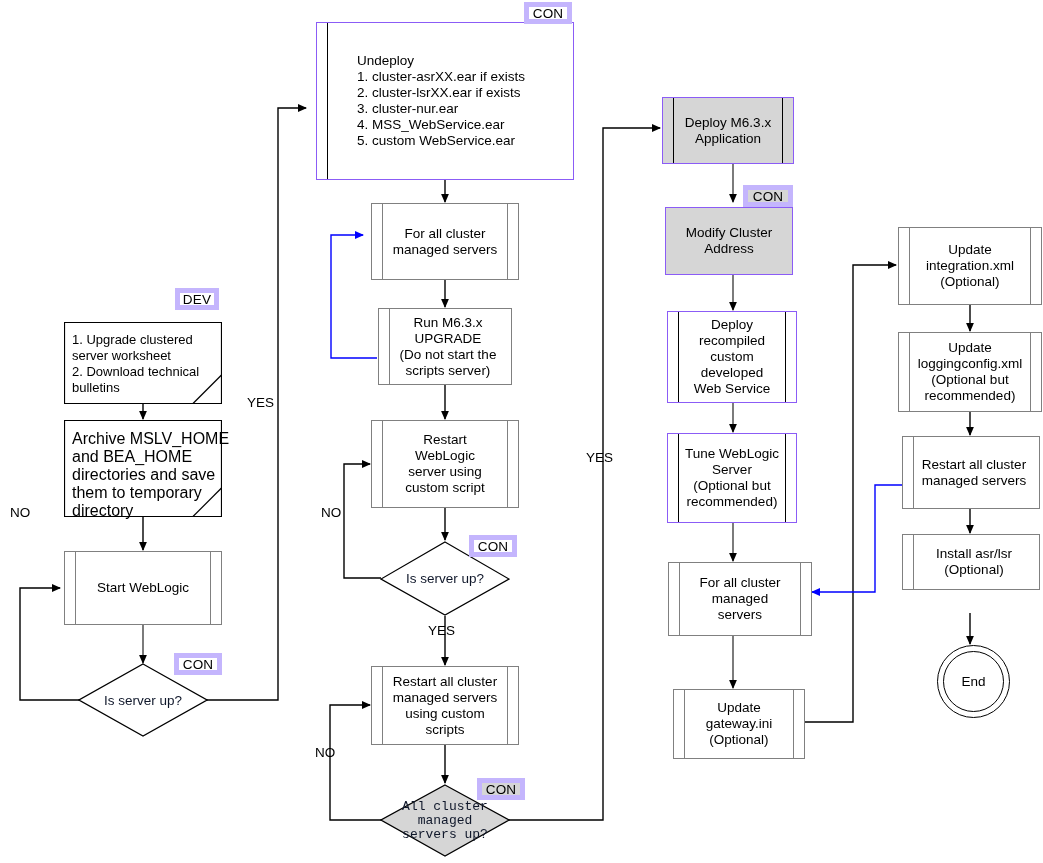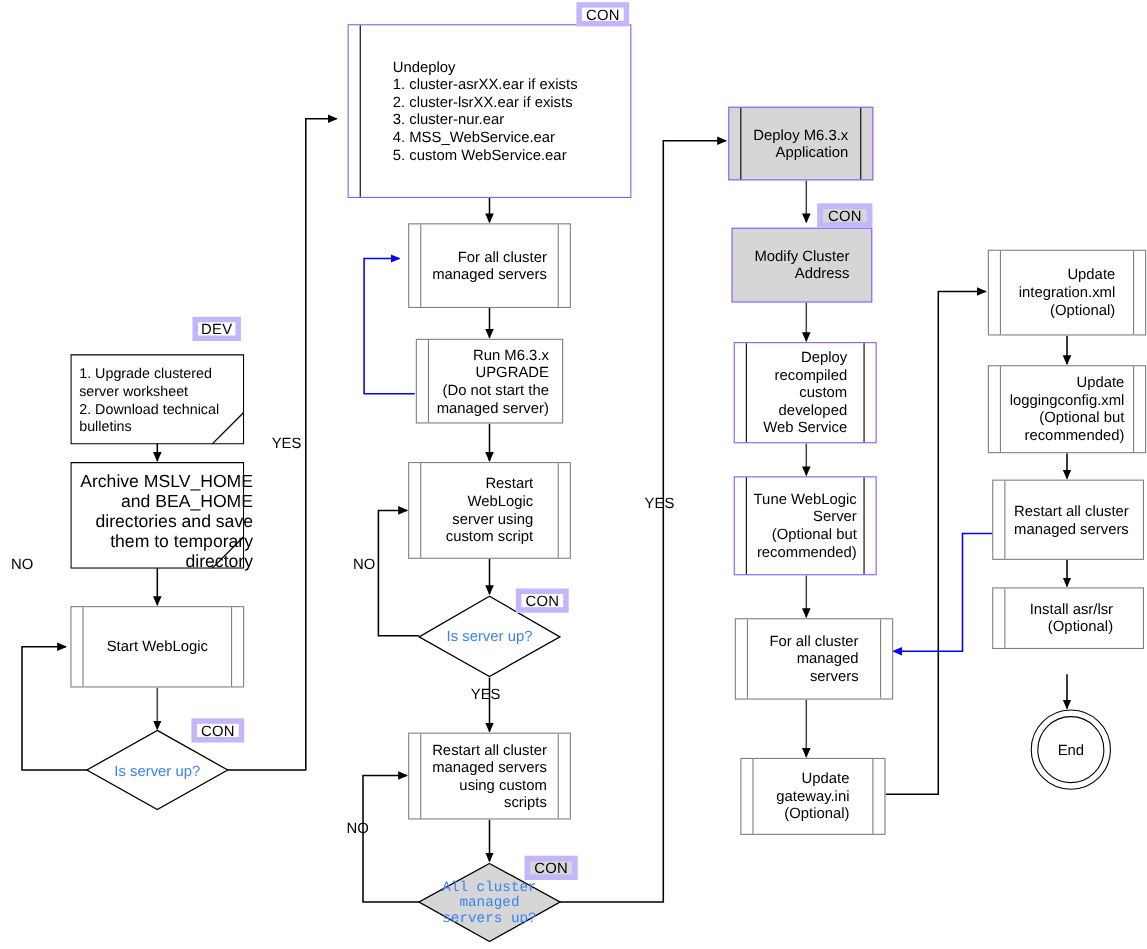--- a/index.html
+++ b/index.html
@@ -15,32 +15,32 @@
   .proc.gborder{border:1px solid #808080;}
 
   
   .pre::before,.pre::after{content:"";position:absolute;top:0;bottom:0;width:0;
         border-left:1px solid #808080;}
   .pre::before{left:10px;}
   .pre::after{right:10px;}
   .pre.blk::before,.pre.blk::after{border-left-color:#000;}
   .pre.leftonly::after{display:none;}
 
-  .nodetext{padding:2px 8px;white-space:pre-line;z-index:2;position:relative;text-align:right;}
+  .nodetext{padding:2px 8px;white-space:pre-line;z-index:2;position:relative;}
   .nodetext.left{text-align:left;}
 
   
   .folded{position:absolute;}
 
   
   .diamond{position:absolute;}
   .diamond svg{position:absolute;left:0;top:0;}
   .diamond .dtext{position:absolute;left:0;top:0;right:0;bottom:0;display:flex;
         align-items:center;justify-content:center;text-align:center;font-size:13.5px;
-        line-height:15px;color:#3b82f6;white-space:pre-line;}
+        line-height:15px;color:#0f172a;white-space:pre-line;}
 
   
   .terminator{position:absolute;border:1px solid #000;border-radius:50%;
         display:flex;align-items:center;justify-content:center;background:#fff;}
   .terminator .inner{position:absolute;left:5px;top:5px;right:5px;bottom:5px;
         border:1px solid #000;border-radius:50%;}
   .terminator span{position:relative;z-index:2;font-size:13.5px;}
 
   
   .tag{position:absolute;border:5px solid #c4b5fd;background:#fff;font-weight:normal;
@@ -172,21 +172,21 @@
 
   <div class="node proc pre gborder" style="left:371px;top:203px;width:148px;height:77px;">
     <div class="nodetext">For all cluster
 managed servers</div>
   </div>
 
   <div class="node proc pre leftonly gborder" style="left:378px;top:308px;width:134px;height:77px;">
     <div class="nodetext" style="padding-left:14px;">Run M6.3.x
 UPGRADE
 (Do not start the
-managed server)</div>
+scripts server)</div>
   </div>
 
   <div class="node proc pre gborder" style="left:371px;top:420px;width:148px;height:88px;">
     <div class="nodetext">Restart
 WebLogic
 server using
 custom script</div>
   </div>
 
   <div class="diamond" style="left:380px;top:541px;width:130px;height:75px;">

